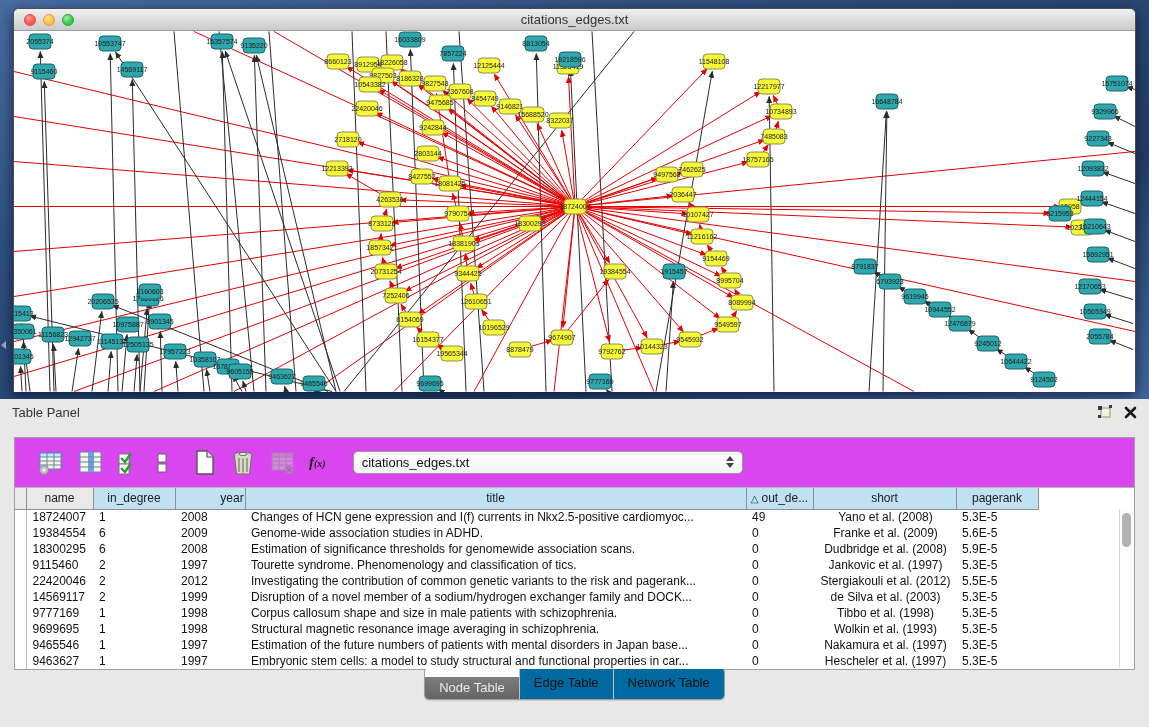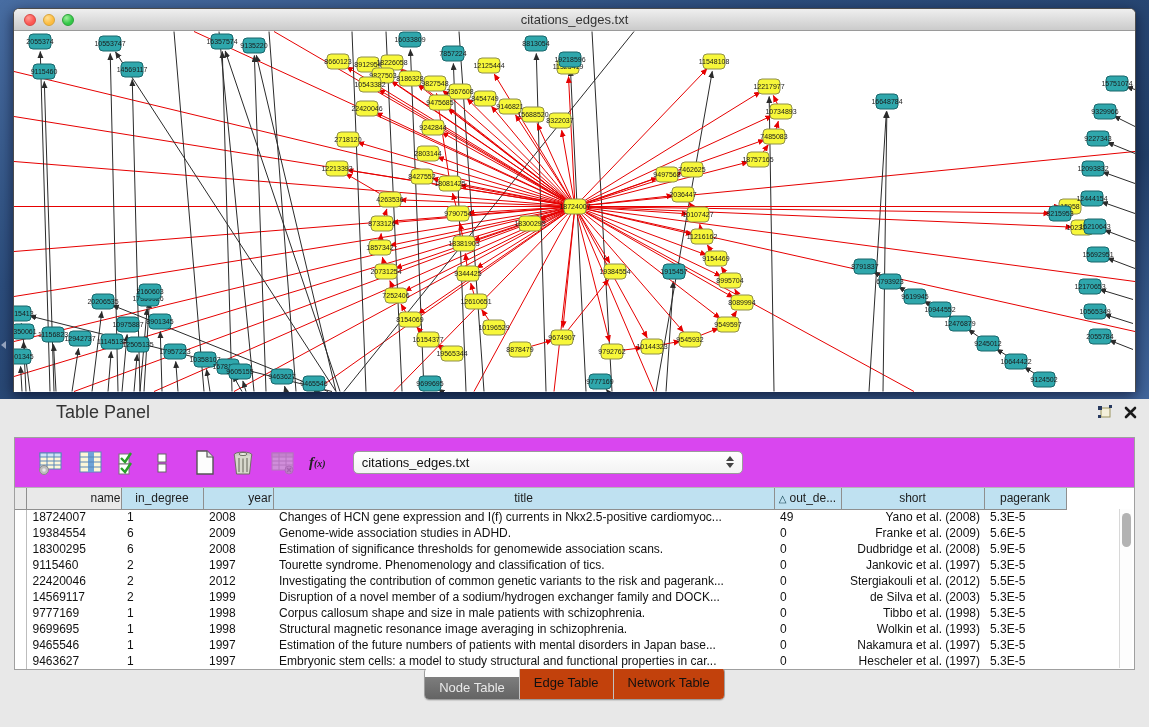--- a/index.html
+++ b/index.html
@@ -19,21 +19,21 @@
   .light.red { background:radial-gradient(circle at 35% 30%, #ff9a94, #fc5753 60%); border:1px solid #d94542; }
   .light.yellow { background:radial-gradient(circle at 35% 30%, #ffe094, #fdbc40 60%); border:1px solid #d8a437; }
   .light.green { background:radial-gradient(circle at 35% 30%, #9ef09a, #33c748 60%); border:1px solid #2aa237; }
   .win-title { width:100%; text-align:center; font-size:13px; color:#333; }
   .net-canvas { width:1121px; height:361px; background:#fff; overflow:hidden; }
   .edge-handle { position:absolute; left:1px; top:341px; width:0; height:0;
     border-top:4px solid transparent; border-bottom:4px solid transparent; border-right:5px solid #94a3bd; }
 
   
   .panel-header { height:26px; display:flex; align-items:center; padding:0 12px; background:#e8e8e8; }
-  .panel-title { font-size:18px; color:#333; flex:0 0 auto;margin-left:44px; }
+  .panel-title { font-size:13px; color:#333; flex:0 0 auto; }
   .panel-header .spacer { flex:1; }
   .ph-btn { background:none; border:none; margin-left:12px; cursor:default; display:flex; align-items:center; }
 
   .content-frame { margin:12px 13px 0 14px; width:1121px; height:233px;
     border:1px solid #9f9f9f; background:#d946ef; }
   .toolbar { height:49px; display:flex; align-items:center; padding-left:22px; }
   .tb { background:none; border:none; margin-right:13px; padding:0; display:flex; align-items:center; }
   .fx-label { font-size:15px; font-style:italic; font-family:"Liberation Serif", serif; color:#222; font-weight:bold; }
   .fx-label small { font-size:10px; font-weight:bold; }
   .combo { margin-left:14px; width:390px; height:23px; border:1px solid #9b9b9b; border-radius:5px;
@@ -45,30 +45,30 @@
   .combo-arrows .dn { border-top:5px solid #444; }
 
   .table-zone { position:relative; width:1119px; height:182px; background:#fff; overflow:hidden;
     border-top:1px solid #b5b5b5; }
   table.grid { border-collapse:collapse; table-layout:fixed; }
   table.grid th { height:21px; background:#bfe1f1; border-right:1px solid #8f8f8f; border-bottom:1px solid #8f8f8f;
     font-size:12px; font-weight:normal; color:#1c1c1c; text-align:center; overflow:hidden; white-space:nowrap; }
   table.grid th.corner, table.grid th.gray { background:#e9e9e9; }
   table.grid td { height:16px; font-size:12px; color:#111; padding:0 4px 0 6px;
     white-space:nowrap; overflow:hidden; }
-  td.al { text-align:left; } td.ac { text-align:right; }
+  td.al { text-align:left; } td.ac { text-align:center; }
   .sort-tri { font-size:10px; margin-right:3px; color:#104050; }
   .vscroll { position:absolute; right:2px; top:21px; width:13px; height:159px; background:#fdfdfd;
     border-left:1px solid #d8d8d8; }
   .vthumb { position:absolute; left:2px; top:4px; width:9px; height:34px; background:#b3b3b3; border-radius:6px; }
 
   .tabs-row { height:26px; display:flex; justify-content:center; align-items:center; }
   .tab-group { display:inline-flex; border:1px solid #9e9e9e; border-radius:5px; overflow:hidden;
     background:#fcfcfc; box-shadow:0 1px 1px rgba(0,0,0,.12); }
-  .tab { padding:3px 14px 4px; font-size:13px; color:#111; background:#c2410c; border:none;
+  .tab { padding:3px 14px 4px; font-size:13px; color:#111; background:#0369a1; border:none;
     border-left:1px solid #c2c2c2; }
   .tab:first-child { border-left:none; }
   .tab.selected { background:linear-gradient(#7d7d7d,#646464); color:#e9e9e9;margin-top:9px; }
 
   .statusbar { height:31px; border-top:1px solid #d2d2d2; display:flex; align-items:center;
     justify-content:flex-end; padding-right:18px; background:#e6e6e6; }
   .mem-label { font-size:11px; color:#222; margin-right:7px; }
   .mem-dot { width:13px; height:13px; border-radius:50%; border:1px solid #1f7a1f;
     background:radial-gradient(circle at 35% 30%, #8ce38c, #2fb32f 65%); }
 </style>
@@ -796,21 +796,21 @@
             <i class="dn"></i>
           </span>
       </div>
     </div>
 
     <div class="table-zone">
       <table class="grid" id="data-grid">
           <thead>
             <tr>
               <th class="corner" style="width: 11px;"></th>
-              <th class="gray" style="width: 95px; text-align: right;">name</th>
+              <th class="gray" style="width: 67px;">name</th>
               <th style="width: 82px;">in_degree</th>
               <th style="width: 70px; padding-left: 44px;">year</th>
               <th style="width: 501px;">title</th>
               <th style="width: 67px;"><span class="sort-tri">△</span>out_de...</th>
               <th style="width: 143px;">short</th>
               <th style="width: 82px;">pagerank</th>
             </tr>
           </thead>
           <tbody>
             <tr>

